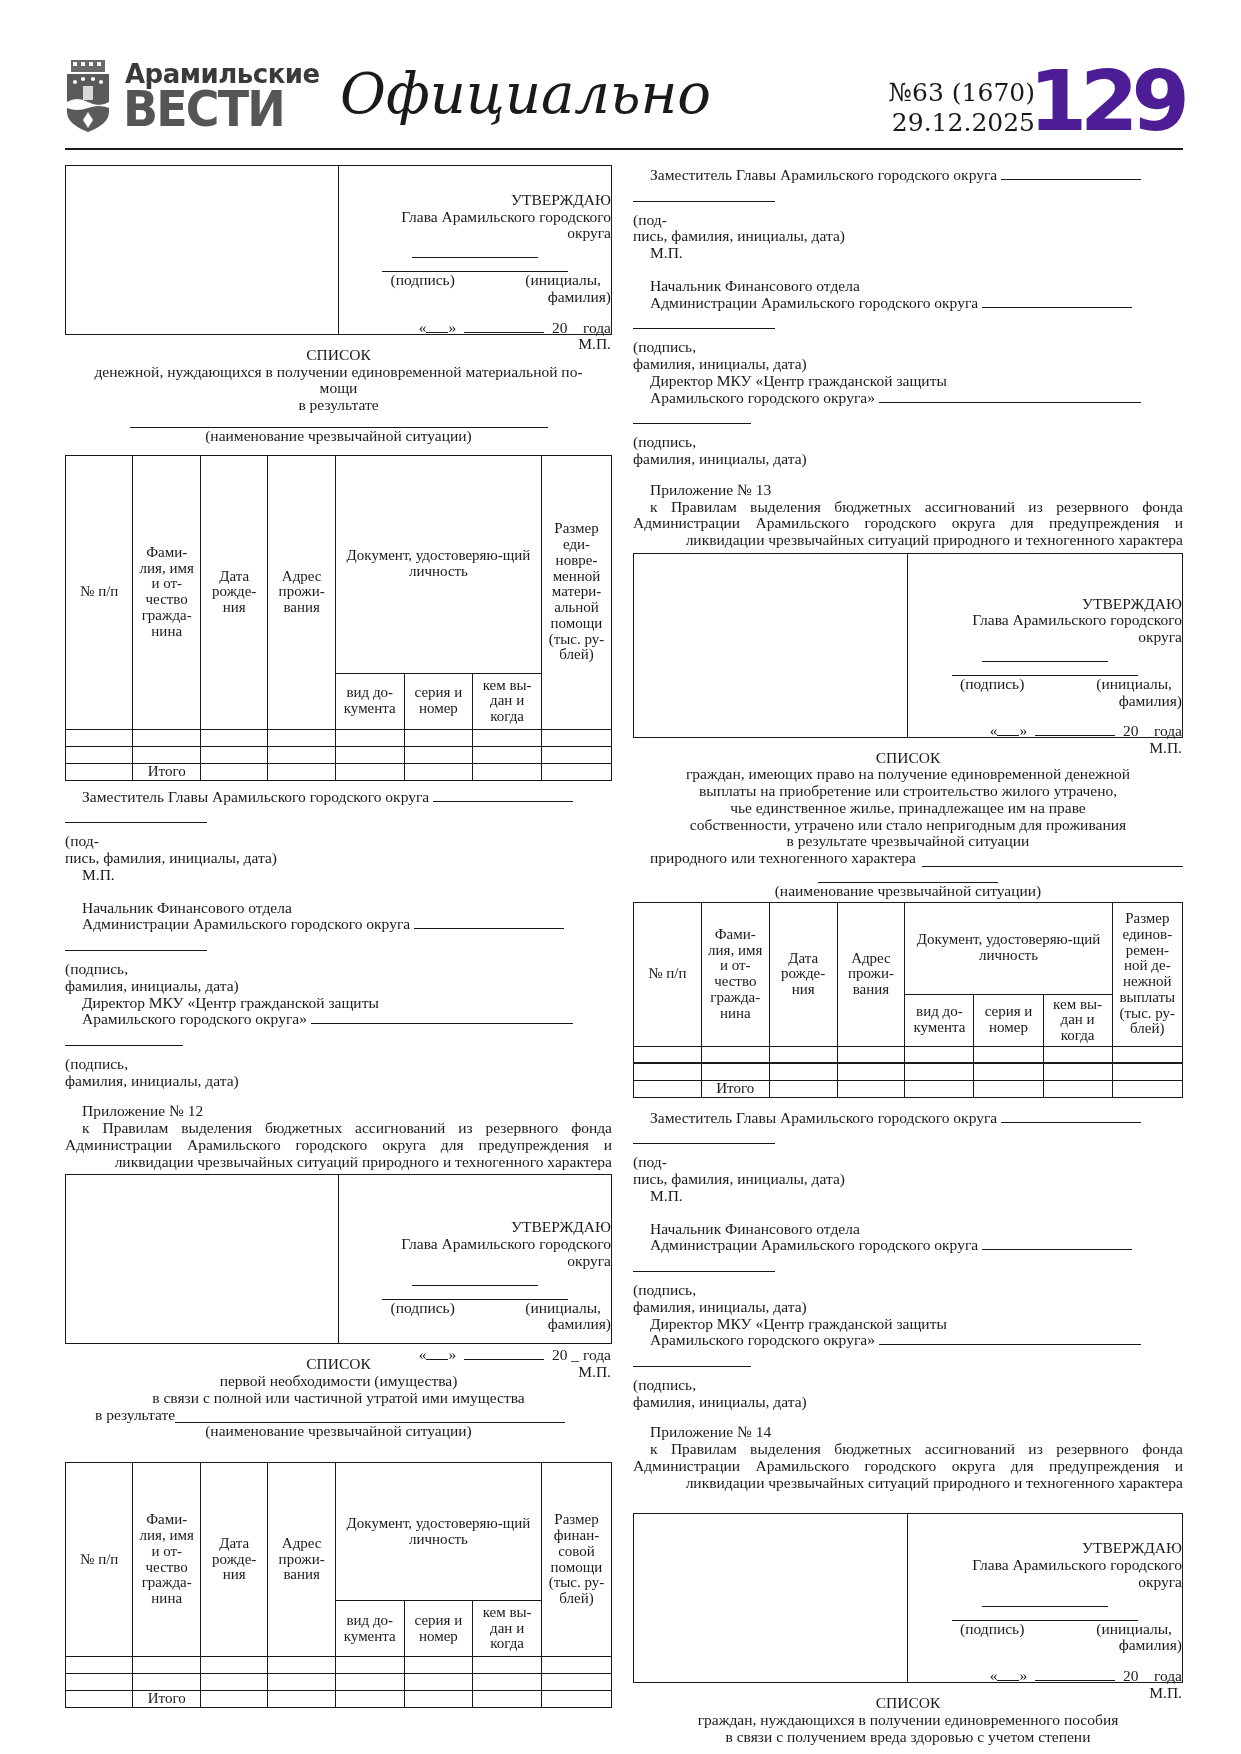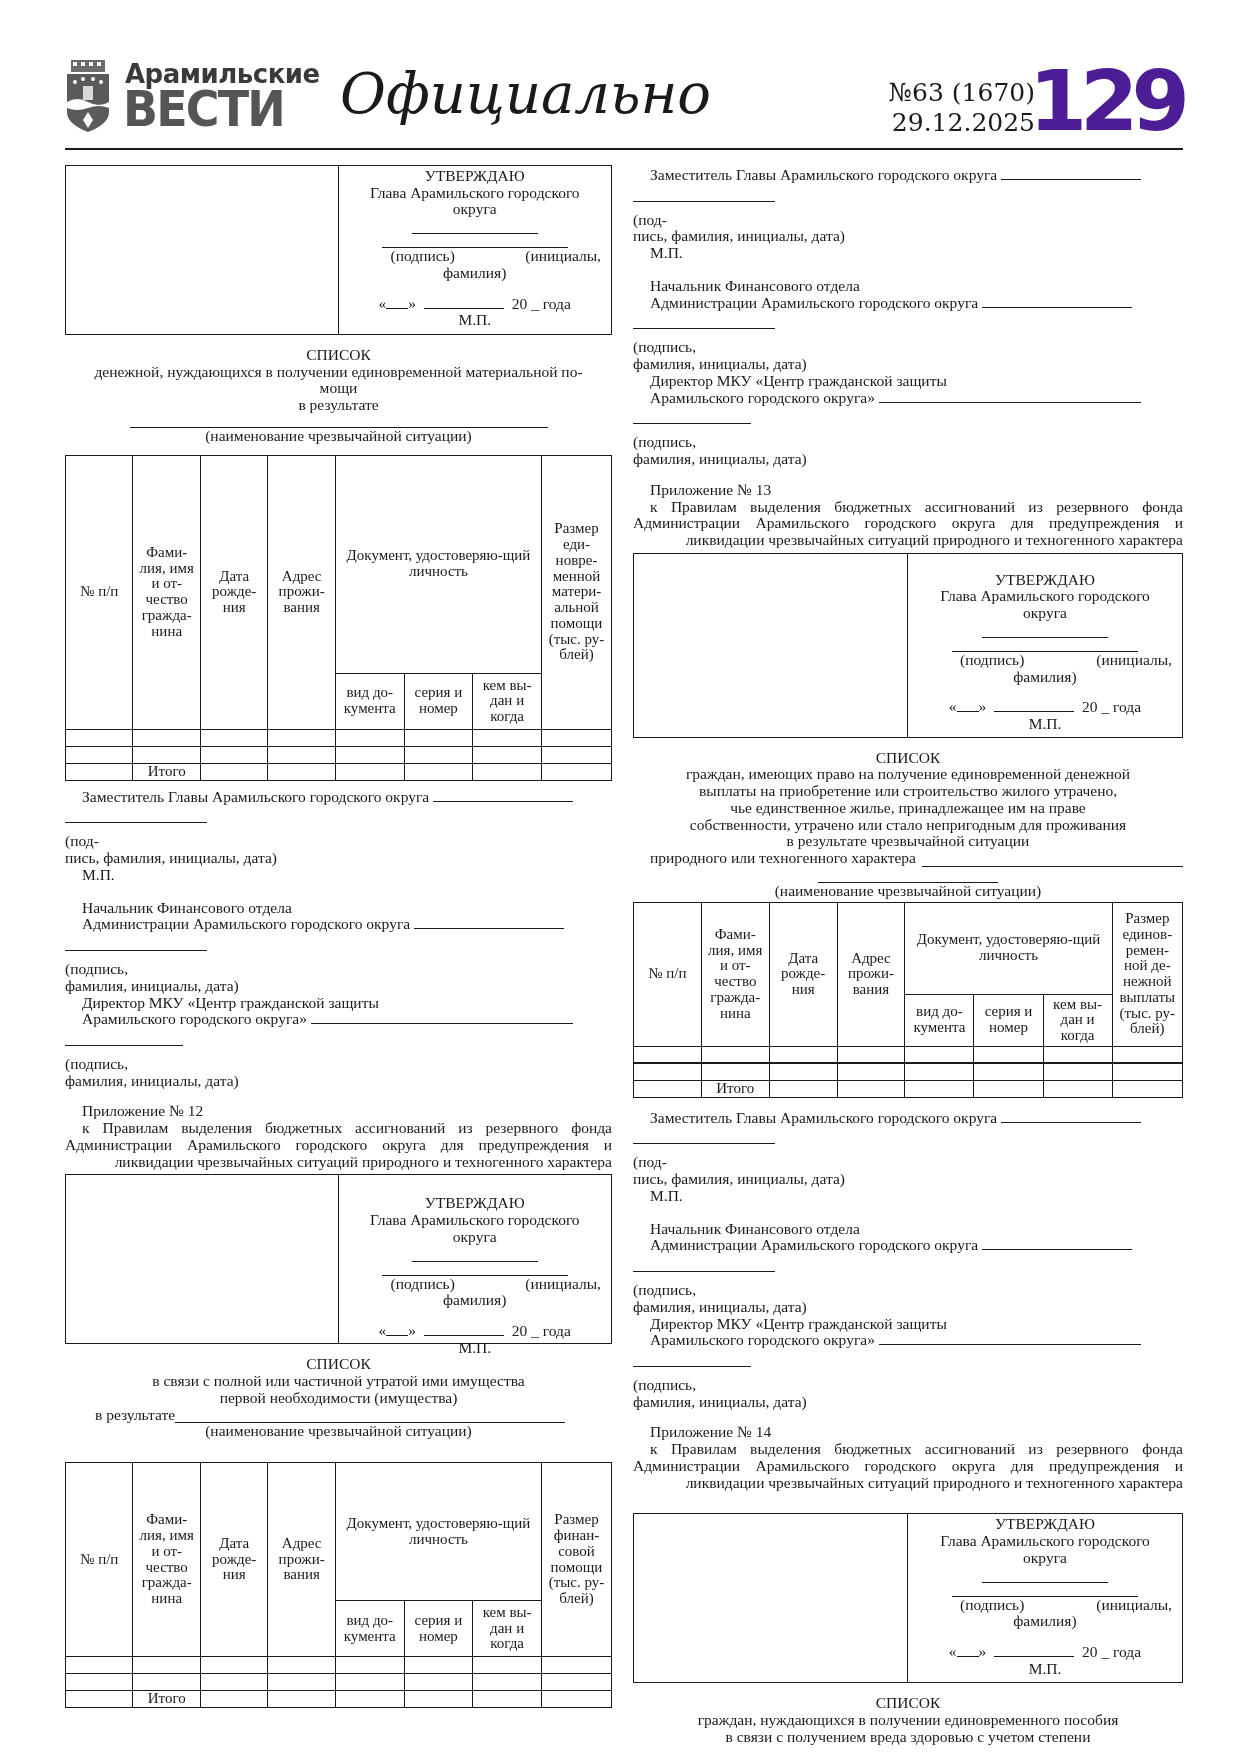--- a/index.html
+++ b/index.html
@@ -17,21 +17,21 @@
   .header-rule { position: absolute; left: 65px; top: 148px; width: 1118px; height: 2px; background: #1a1a1a; }
 
   
   .col { position: absolute; top: 165px; }
   .col-left { left: 65px; width: 547px; }
   .col-right { left: 633px; width: 550px; }
 
   
   .approve-box { display: flex; border: 1.3px solid #1a1a1a; height: 170px; }
   .approve-blank { flex: 0 0 50%; border-right: 1.3px solid #1a1a1a; }
-  .approve-body { flex: 1; text-align: center; padding-top: 2px; position: relative; }
+  .approve-body { flex: 1; text-align: right; padding-top: 2px; position: relative; margin-top: 24px; }
   .approve-body .line { display: block; }
   .sig-line-short { display: block; margin: 10px auto 0; width: 126px; border-bottom: 1px solid #1a1a1a; height: 6px; }
   .sig-line-long { display: block; margin: 8px auto 0; width: 186px; border-bottom: 1px solid #1a1a1a; height: 6px; }
   .sig-caption { display: flex; justify-content: space-between; padding: 0 10px 0 52px; }
   .date-line { margin-top: 14px; }
   .date-line .u { display: inline-block; border-bottom: 1px solid #1a1a1a; vertical-align: baseline; }
 
   .list-heading { text-align: center; margin-top: 12px; }
   .list-heading .t { display: block; }
   .situation-line { width: 418px; margin: 10px auto 0; border-bottom: 1px solid #1a1a1a; height: 4px; }
@@ -220,22 +220,22 @@
         <span>«</span><span class="u" style="width:22px;height:12px"></span><span>»</span>
         <span class="u" style="width:80px;height:12px;margin:0 4px"></span>
         <span>20 _ года</span>
       </div>
       <span class="line">М.П.</span>
     </div>
   </div>
 
   <div class="list-heading">
     <span class="t">СПИСОК</span>
+    <span class="t">первой необходимости (имущества)</span>
     <span class="t">в связи с полной или частичной утратой ими имущества</span>
-    <span class="t">первой необходимости (имущества)</span>
   </div>
   <div style="padding-left:30px;display:flex;align-items:flex-end">
     <span>в результате</span>
     <span style="flex:0 0 390px;border-bottom:1px solid #1a1a1a;height:12px"></span>
   </div>
   <div class="situation-caption">(наименование чрезвычайной ситуации)</div>
 
   <table class="form" style="margin-top:22px">
     <colgroup>
         <col style="width:11%">

